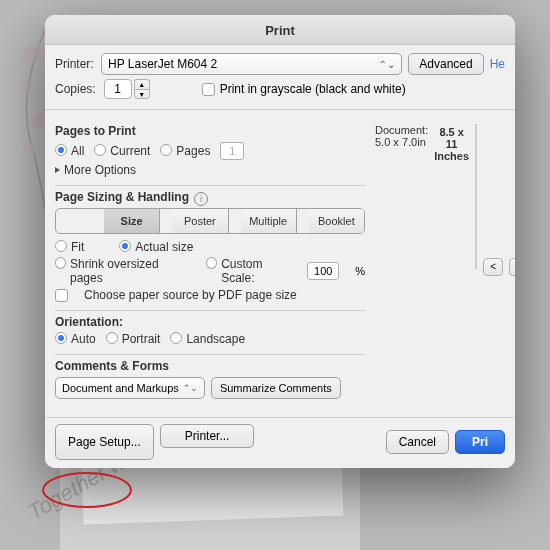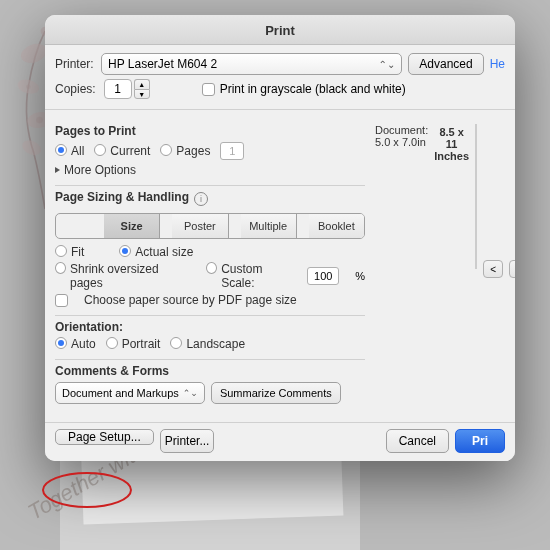--- a/index.html
+++ b/index.html
@@ -254,21 +254,20 @@
 
     
     .sizing-section {
       margin-bottom: 8px;
     }
 
     .sizing-title-row {
       display: flex;
       align-items: center;
       gap: 5px;
-      margin-bottom: 5px;
     }
 
     .info-circle {
       width: 14px;
       height: 14px;
       border-radius: 50%;
       border: 1px solid #888;
       display: flex;
       align-items: center;
       justify-content: center;
@@ -384,33 +383,33 @@
       display: flex;
       gap: 6px;
     }
 
     .bottom-right {
       display: flex;
       gap: 6px;
     }
 
     .page-setup-btn {
-      height: 16px;
+      height: 36px;
       padding: 0 12px;
       border: 1px solid #a0a0a0;
       border-radius: 5px;
       background: linear-gradient(to bottom, #f5f5f5, #e5e5e5);
       font-size: 12px;
       cursor: pointer;
       position: relative;
     }
 
     .printer-btn2 {
       height: 24px;
-      padding: 0 4px;
+      padding: 0 24px;
       border: 1px solid #a0a0a0;
       border-radius: 5px;
       background: linear-gradient(to bottom, #f5f5f5, #e5e5e5);
       font-size: 12px;
       cursor: pointer;
     }
 
     .cancel-btn {
       height: 24px;
       padding: 0 12px;

